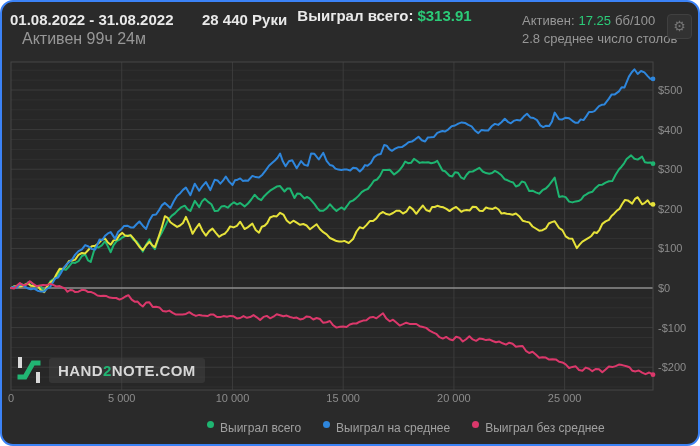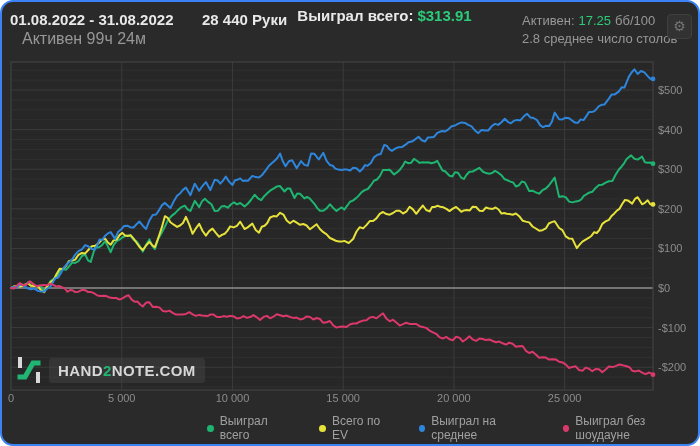--- a/index.html
+++ b/index.html
@@ -20,21 +20,21 @@
   .green{color:#2bcb78;}
   .vgap{margin-left:4px;}
   .gear-btn{position:absolute;left:665px;top:12px;width:25px;height:25px;
             background:#323232;border:1px solid #404040;border-radius:4px;
             color:#747474;font-size:14px;line-height:23px;text-align:center;
             padding:0;cursor:pointer;font-family:"DejaVu Sans",sans-serif;}
   
   #plot{position:absolute;left:0;top:0;width:696px;height:442px;display:block;}
   
   .legend{position:absolute;left:205px;top:417px;display:flex;gap:22px;align-items:center;height:18px;}
-  .legend .li{display:flex;align-items:center;gap:6px;cursor:pointer;}
+  .legend .li{display:flex;align-items:flex-start;gap:6px;cursor:pointer;}
   .legend .dot{width:7px;height:7px;border-radius:50%;display:inline-block;}
   .legend .lbl{font-size:12px;color:#a0a0a0;}
   
   .logo{position:absolute;left:14px;top:354px;display:flex;align-items:center;gap:7px;}
   .logo-text{background:rgba(72,72,72,.45);padding:4px 9px;border-radius:3px;
              font-size:15px;font-weight:bold;letter-spacing:.4px;color:#d8d8d8;}
   .logo-text .g2{color:#21b573;}
 </style>
 </head>
 <body>
@@ -141,26 +141,22 @@
     </svg>
     <div class="logo-text"><span>HAND</span><span class="g2">2</span><span>NOTE.COM</span></div>
   </div>
 
   <div class="legend" id="legend">
       <div class="li">
         <span class="dot" style="background: rgb(30, 181, 113);"></span>
         <span class="lbl">Выиграл всего</span>
       </div>
       <div class="li">
-        <span class="dot" style="background: rgb(230, 226, 58);"></span>
-        <span class="lbl">Всего по EV</span>
-      </div>
-      <div class="li">
         <span class="dot" style="background: rgb(46, 134, 220);"></span>
         <span class="lbl">Выиграл на среднее</span>
       </div>
       <div class="li">
         <span class="dot" style="background: rgb(219, 56, 107);"></span>
-        <span class="lbl">Выиграл без шоудауне</span>
+        <span class="lbl">Выиграл без среднее</span>
       </div>
     </div>
 
 </div>
 
 </body></html>

